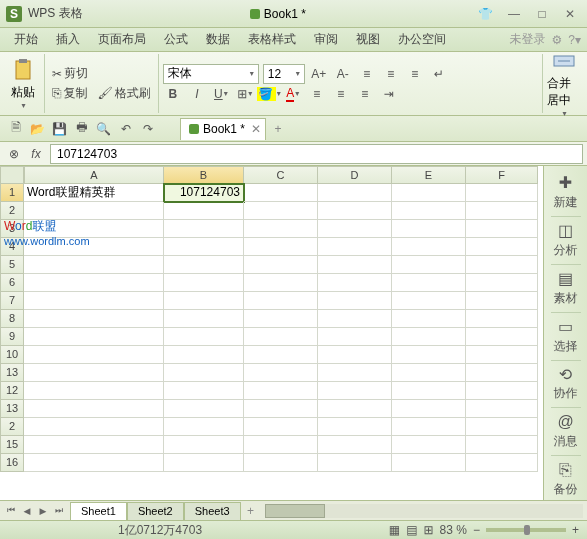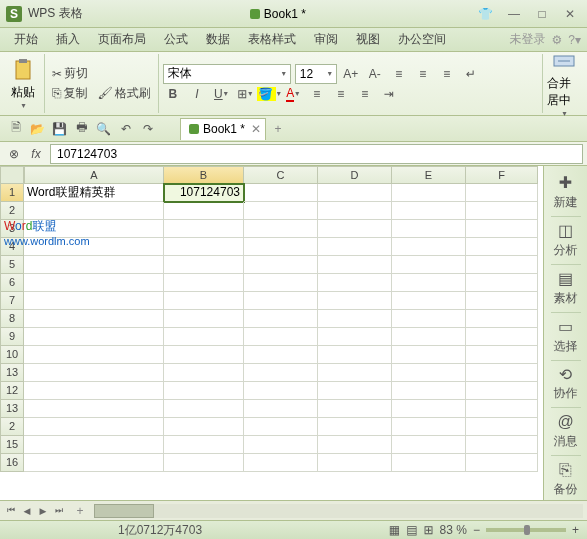--- a/index.html
+++ b/index.html
@@ -15,21 +15,21 @@
 .menu-item{padding:2px 8px;color:#444;cursor:pointer}
 .login{margin-left:auto;color:#999;font-size:11px;display:flex;align-items:center;gap:6px}
 .ribbon{height:64px;background:linear-gradient(#f4f8ee,#e8f0dc);display:flex;align-items:stretch;border-bottom:1px solid #b0c090;padding:2px}
 .rgroup{display:flex;flex-direction:column;justify-content:center;padding:0 4px;border-right:1px solid #c0d0b0}
 .rgroup:last-child{border-right:none}
 .rrow{display:flex;align-items:center;gap:4px;height:20px}
 .big-btn{width:34px;height:58px;display:flex;flex-direction:column;align-items:center;justify-content:center;cursor:pointer}
 .big-btn .ico{width:24px;height:24px;margin-bottom:2px}
 .small-btn{display:flex;align-items:center;gap:2px;padding:1px 3px;cursor:pointer;font-size:11px;color:#444}
 .combo{height:20px;border:1px solid #a8b898;background:#fff;display:flex;align-items:center;padding:0 4px;font-size:12px}
-.combo.font{width:128px}
+.combo.font{width:96px}
 .combo.size{width:42px}
 .tool-btn{width:20px;height:20px;display:flex;align-items:center;justify-content:center;cursor:pointer;color:#555}
 .dd{font-size:8px;color:#666;margin-left:1px}
 .qat{height:26px;background:linear-gradient(#e8f0dc,#dce8cc);display:flex;align-items:center;padding:0 6px;border-bottom:1px solid #b0c090}
 .qat-btn{width:20px;height:20px;display:flex;align-items:center;justify-content:center;cursor:pointer;color:#555;margin-right:2px}
 .doc-tabs{display:flex;align-items:center;margin-left:20px;gap:2px}
 .doc-tab{height:22px;background:#fff;border:1px solid #b0c090;border-bottom:none;padding:0 20px 0 8px;display:flex;align-items:center;gap:4px;position:relative;font-size:11px}
 .tab-close{position:absolute;right:4px;color:#888;cursor:pointer}
 .tab-add{width:20px;height:20px;display:flex;align-items:center;justify-content:center;color:#888;cursor:pointer}
 .formula-bar{height:24px;background:#f0f4e8;display:flex;align-items:center;border-bottom:1px solid #b0c090}
@@ -424,20 +424,25 @@
     </div>
 </div>
 
 <div class="sheet-tabs">
   <div class="st-nav">
     <div class="st-nav-btn">⏮</div>
     <div class="st-nav-btn">◀</div>
     <div class="st-nav-btn">▶</div>
     <div class="st-nav-btn">⏭</div>
   </div>
+  <div id="sheetTabs" style="display:flex">
+      <div class="st-tab">Sheet1</div>
+      <div class="st-tab inactive">Sheet2</div>
+      <div class="st-tab inactive">Sheet3</div>
+    </div>
   <div class="tab-add">+</div>
   <div class="scroll-h">
       <div class="scroll-thumb"></div>
     </div>
 </div>
 
 <div class="statusbar">
   <span style="margin-left:110px">1亿0712万4703</span>
   <div class="zoom">
     <span>▦</span>

